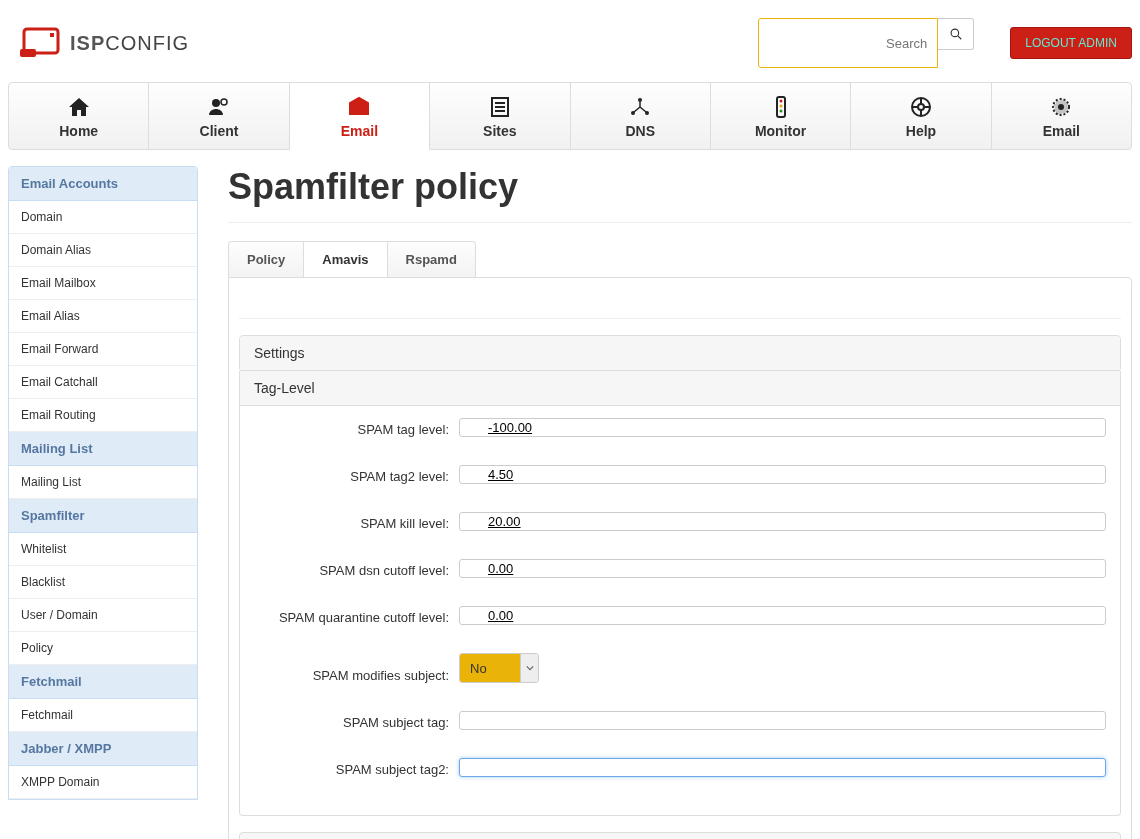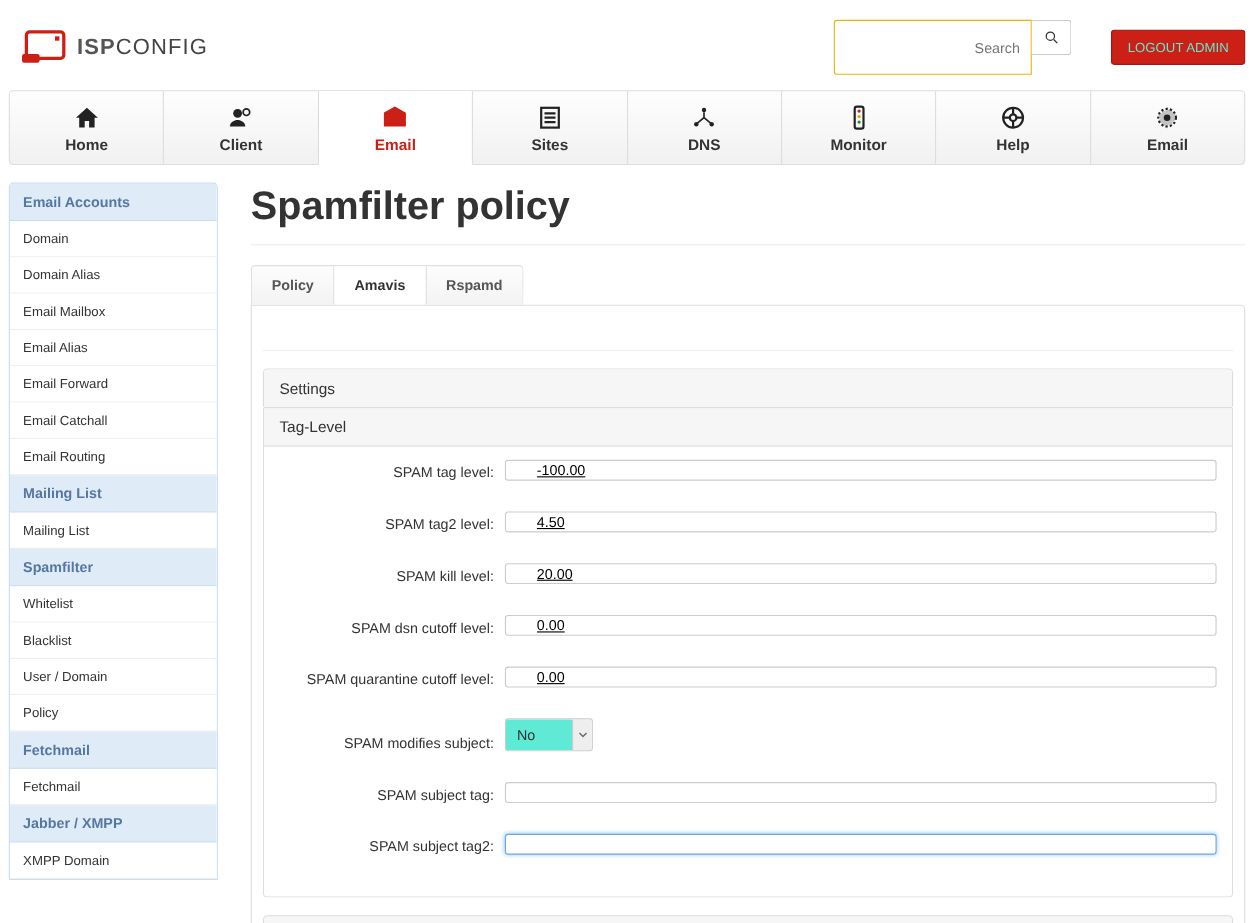--- a/index.html
+++ b/index.html
@@ -227,21 +227,21 @@
   border-radius: 3px;
   height: 30px;
   overflow: hidden;
 }
 .select-value {
   padding: 0 10px;
   min-width: 60px;
   display: flex;
   align-items: center;
   font-size: 13px;
-  background:#5eead4;
+  background:#eab308;
 }
 .select-caret {
   width: 18px;
   background: #eee;
   border-left: 1px solid #ccc;
   display: flex;
   align-items: center;
   justify-content: center;
 }
 .section-title {

